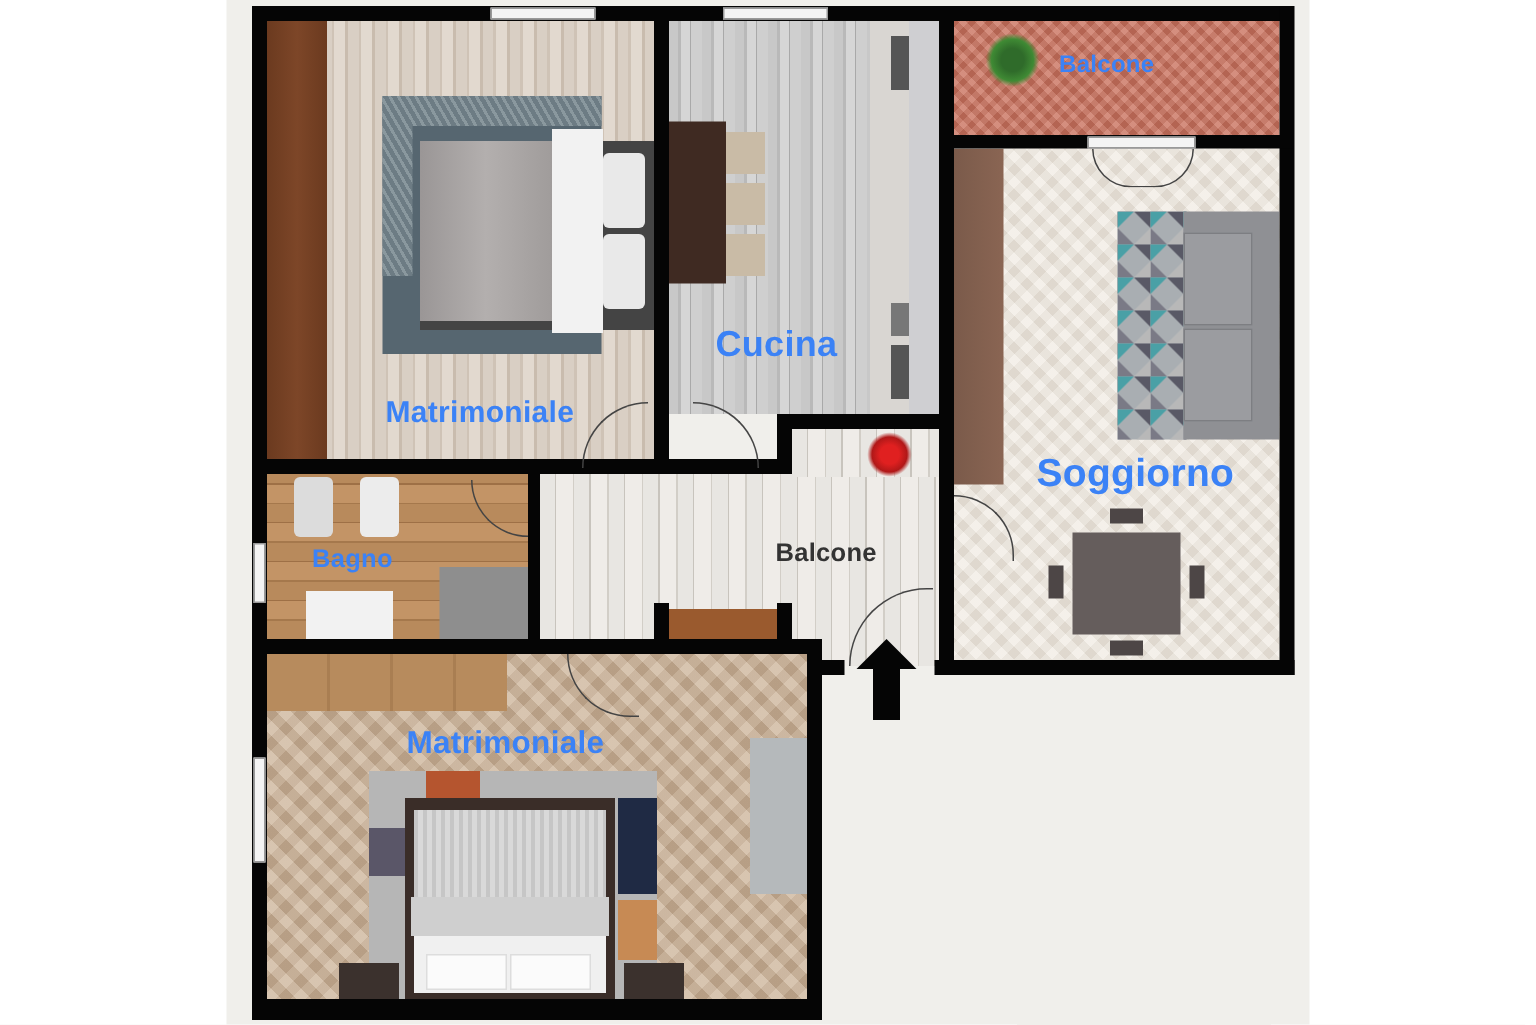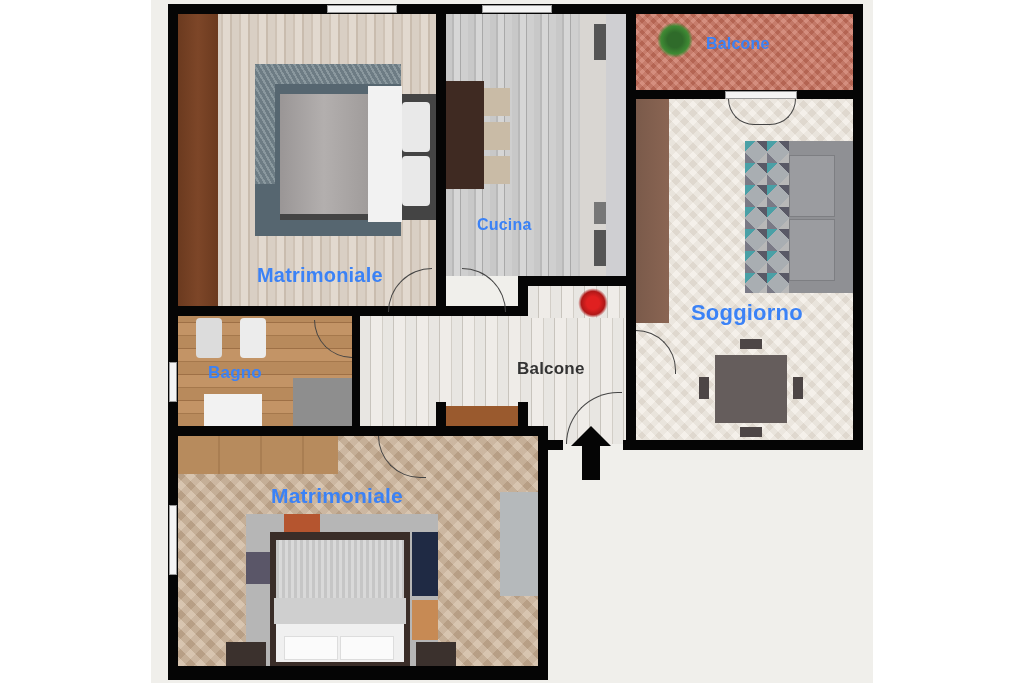--- a/index.html
+++ b/index.html
@@ -147,18 +147,18 @@
 <div class="door-arc" style="left:636px;top:330px;width:40px;height:44px;border-radius:0 40px 0 0;border-left:none;border-bottom:none;"></div>
 <div class="door-arc" style="left:728px;top:99px;width:34px;height:26px;border-radius:0 0 0 30px;border-right:none;border-top:none;"></div>
 <div class="door-arc" style="left:762px;top:99px;width:34px;height:26px;border-radius:0 0 30px 0;border-left:none;border-top:none;"></div>
 <div class="door-arc" style="left:566px;top:392px;width:56px;height:52px;border-radius:56px 0 0 0;border-right:none;border-bottom:none;"></div>
 
 <svg class="arrow" style="left:567px;top:424px;" width="48" height="58" viewBox="0 0 48 58">
   <polygon points="24,2 44,22 33,22 33,56 15,56 15,22 4,22" fill="#050505"></polygon>
 </svg>
 
 <div class="label" style="left:257px;top:264px;font-size:20px;">Matrimoniale</div>
-<div class="label" style="left:477px;top:216px;font-size:16px;">Cucina</div>
+<div class="label" style="left:477px;top:216px;font-size:24px;">Cucina</div>
 <div class="label" style="left:706px;top:35px;font-size:16px;">Balcone</div>
-<div class="label" style="left:691px;top:300px;font-size:22px;">Soggiorno</div>
+<div class="label" style="left:691px;top:300px;font-size:26px;">Soggiorno</div>
 <div class="label" style="left:208px;top:363px;font-size:17px;">Bagno</div>
 <div class="label" style="left:517px;top:359px;font-size:17px;color:#333;">Balcone</div>
 <div class="label" style="left:271px;top:484px;font-size:21px;">Matrimoniale</div>
 
 </body></html>

